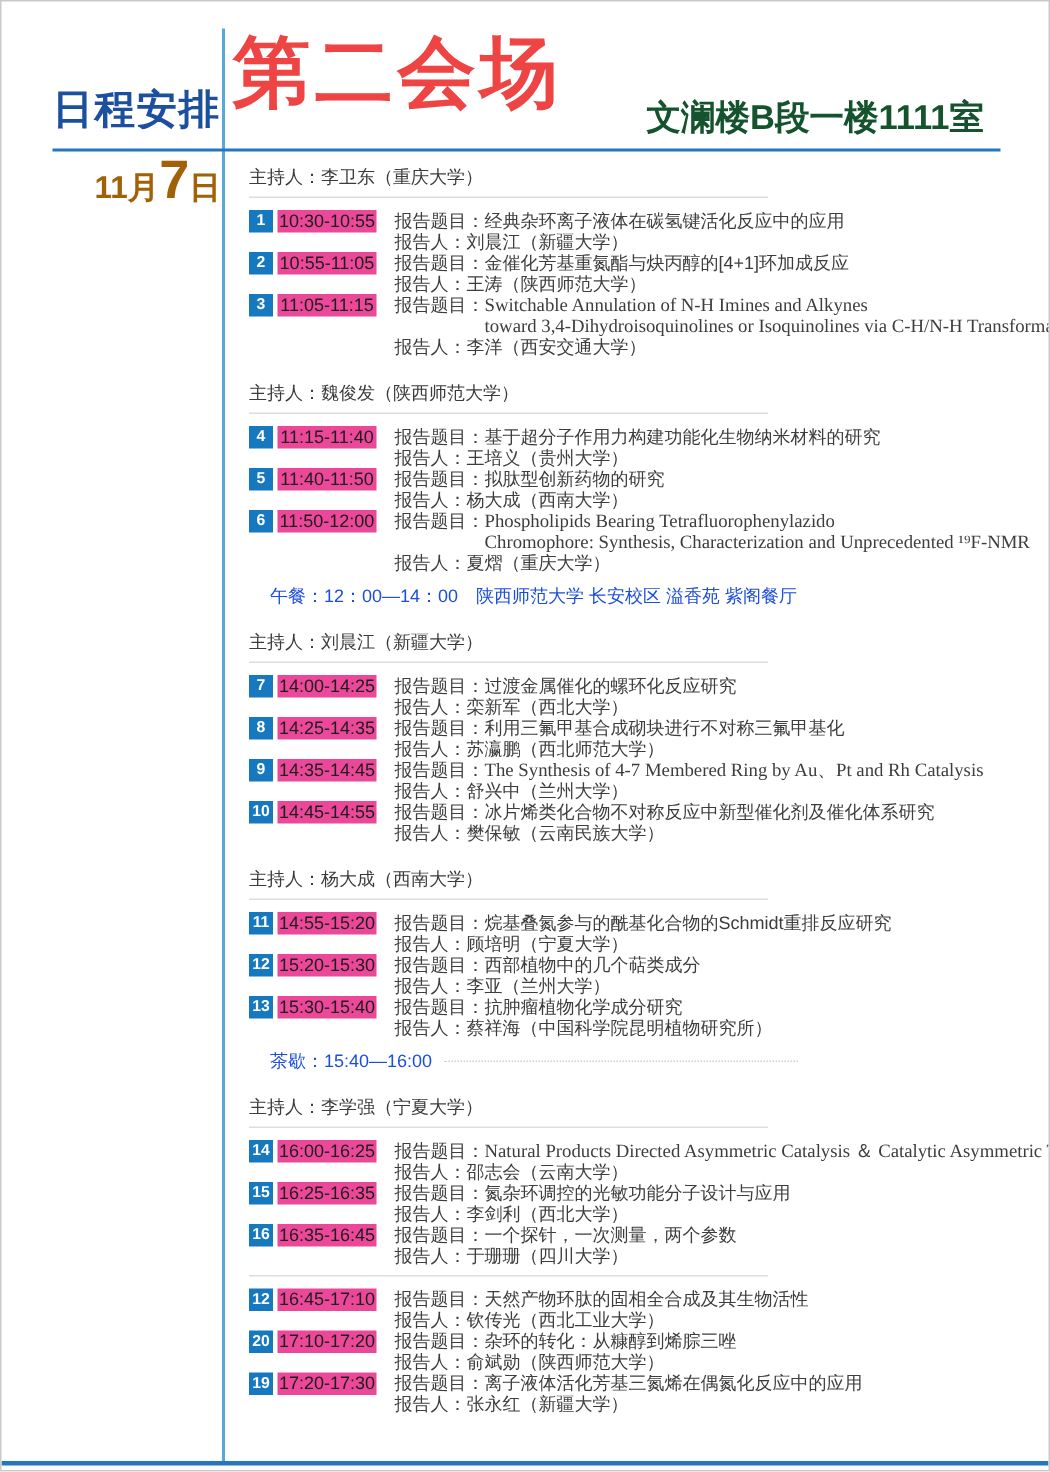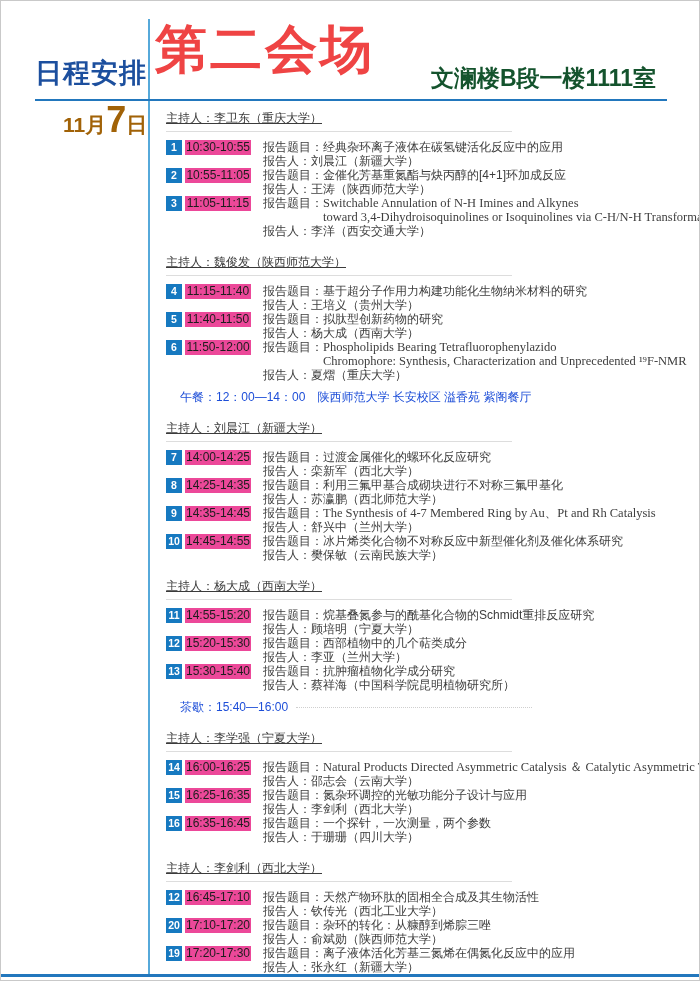--- a/index.html
+++ b/index.html
@@ -40,21 +40,21 @@
     display:flex; align-items:baseline; justify-content:flex-start;
     color:#a16207; font-weight:800; white-space:nowrap;
   }
   .date .sm { font-size:21px; }
   .date .day { font-size:36px; line-height:36px; }
   
   .content {
     position:absolute; left:165px; top:107px; width:524px;
   }
   .chair {
-    margin-top:17px; font-size:12px; color:#3b3b3b; line-height:14px;text-decoration:underline;
+    margin-top:17px; font-size:12px; color:#3b3b3b; line-height:14px;
   }
   .session:first-child .chair { margin-top:3px; }
   .chair-sep {
     width:346px; border-bottom:1px solid #ddd; margin:6px 0 8px 0; height:0;
   }
   .item { display:flex; align-items:flex-start; }
   .badge {
     flex:0 0 auto; min-width:16px; height:15px; margin-top:0;
     background:#1679c0; color:#ffffff; text-align:center;
     font-size:10.5px; font-weight:700; line-height:15px; padding:0 1px;
@@ -273,21 +273,20 @@
     <div class="ibody">
       <div class="line"><span class="flabel">报告题目：</span><span>一个探针，一次测量，两个参数</span></div>
       <div class="line"><span class="flabel">报告人：</span><span>于珊珊（四川大学）</span></div>
     </div>
   </div>
 </div>
 
   </div>
 
   <div class="session">
-    <div class="chair"><span>主持人：</span><span>李剑利（西北大学）</span></div>
     <div class="chair-sep"></div>
     <div>
   <div class="item">
     <span class="badge">12</span>
     <span class="time">16:45-17:10</span>
     <div class="ibody">
       <div class="line"><span class="flabel">报告题目：</span><span>天然产物环肽的固相全合成及其生物活性</span></div>
       <div class="line"><span class="flabel">报告人：</span><span>钦传光（西北工业大学）</span></div>
     </div>
   </div>

